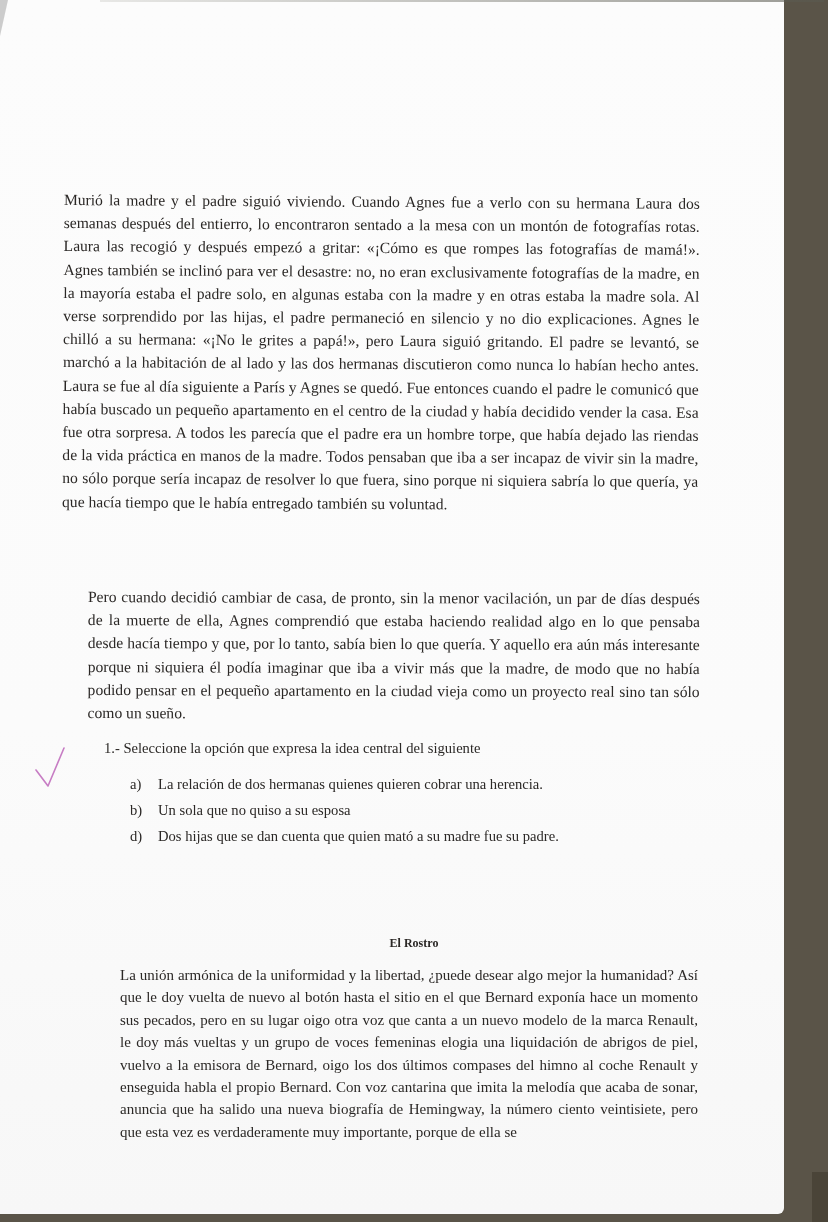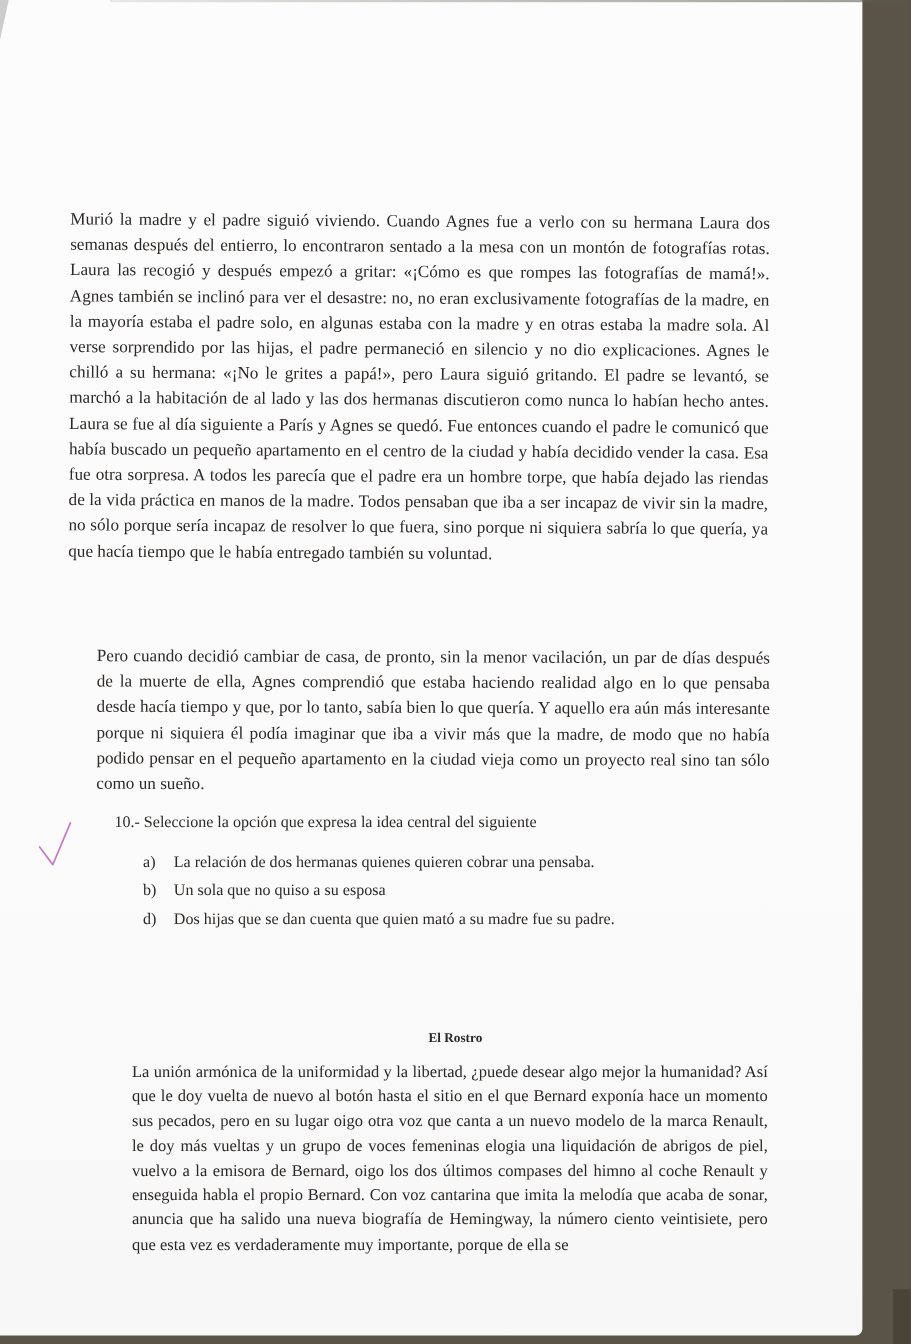--- a/index.html
+++ b/index.html
@@ -150,25 +150,25 @@
 
     <div class="text p2">
       <p>Pero cuando decidió cambiar de casa, de pronto, sin la menor vacilación, un par de días después de la muerte de ella, Agnes comprendió que estaba haciendo realidad algo en lo que pensaba desde hacía tiempo y que, por lo tanto, sabía bien lo que quería. Y aquello era aún más interesante porque ni siquiera él podía imaginar que iba a vivir más que la madre, de modo que no había podido pensar en el pequeño apartamento en la ciudad vieja como un proyecto real sino tan sólo como un sueño.</p>
     </div>
 
     <svg class="checkmark" viewBox="0 0 40 44">
       <path d="M2 24 L14 40 L30 2" fill="none" stroke="#c77dc4" stroke-width="1.6" stroke-linecap="round" stroke-linejoin="round"></path>
     </svg>
 
     <div class="question">
-      <p class="prompt">10.- Seleccione la opción que expresa la idea central del siguiente</p>
+      <p class="prompt">1.- Seleccione la opción que expresa la idea central del siguiente</p>
       <ul class="options">
         <li class="option">
           <span class="letter">a)</span>
-          <span class="option-text">La relación de dos hermanas quienes quieren cobrar una pensaba.</span>
+          <span class="option-text">La relación de dos hermanas quienes quieren cobrar una herencia.</span>
         </li>
         <li class="option">
           <span class="letter">b)</span>
           <span class="option-text">Un sola que no quiso a su esposa</span>
         </li>
         <li class="option">
           <span class="letter">d)</span>
           <span class="option-text">Dos hijas que se dan cuenta que quien mató a su madre fue su padre.</span>
         </li>
       </ul>

